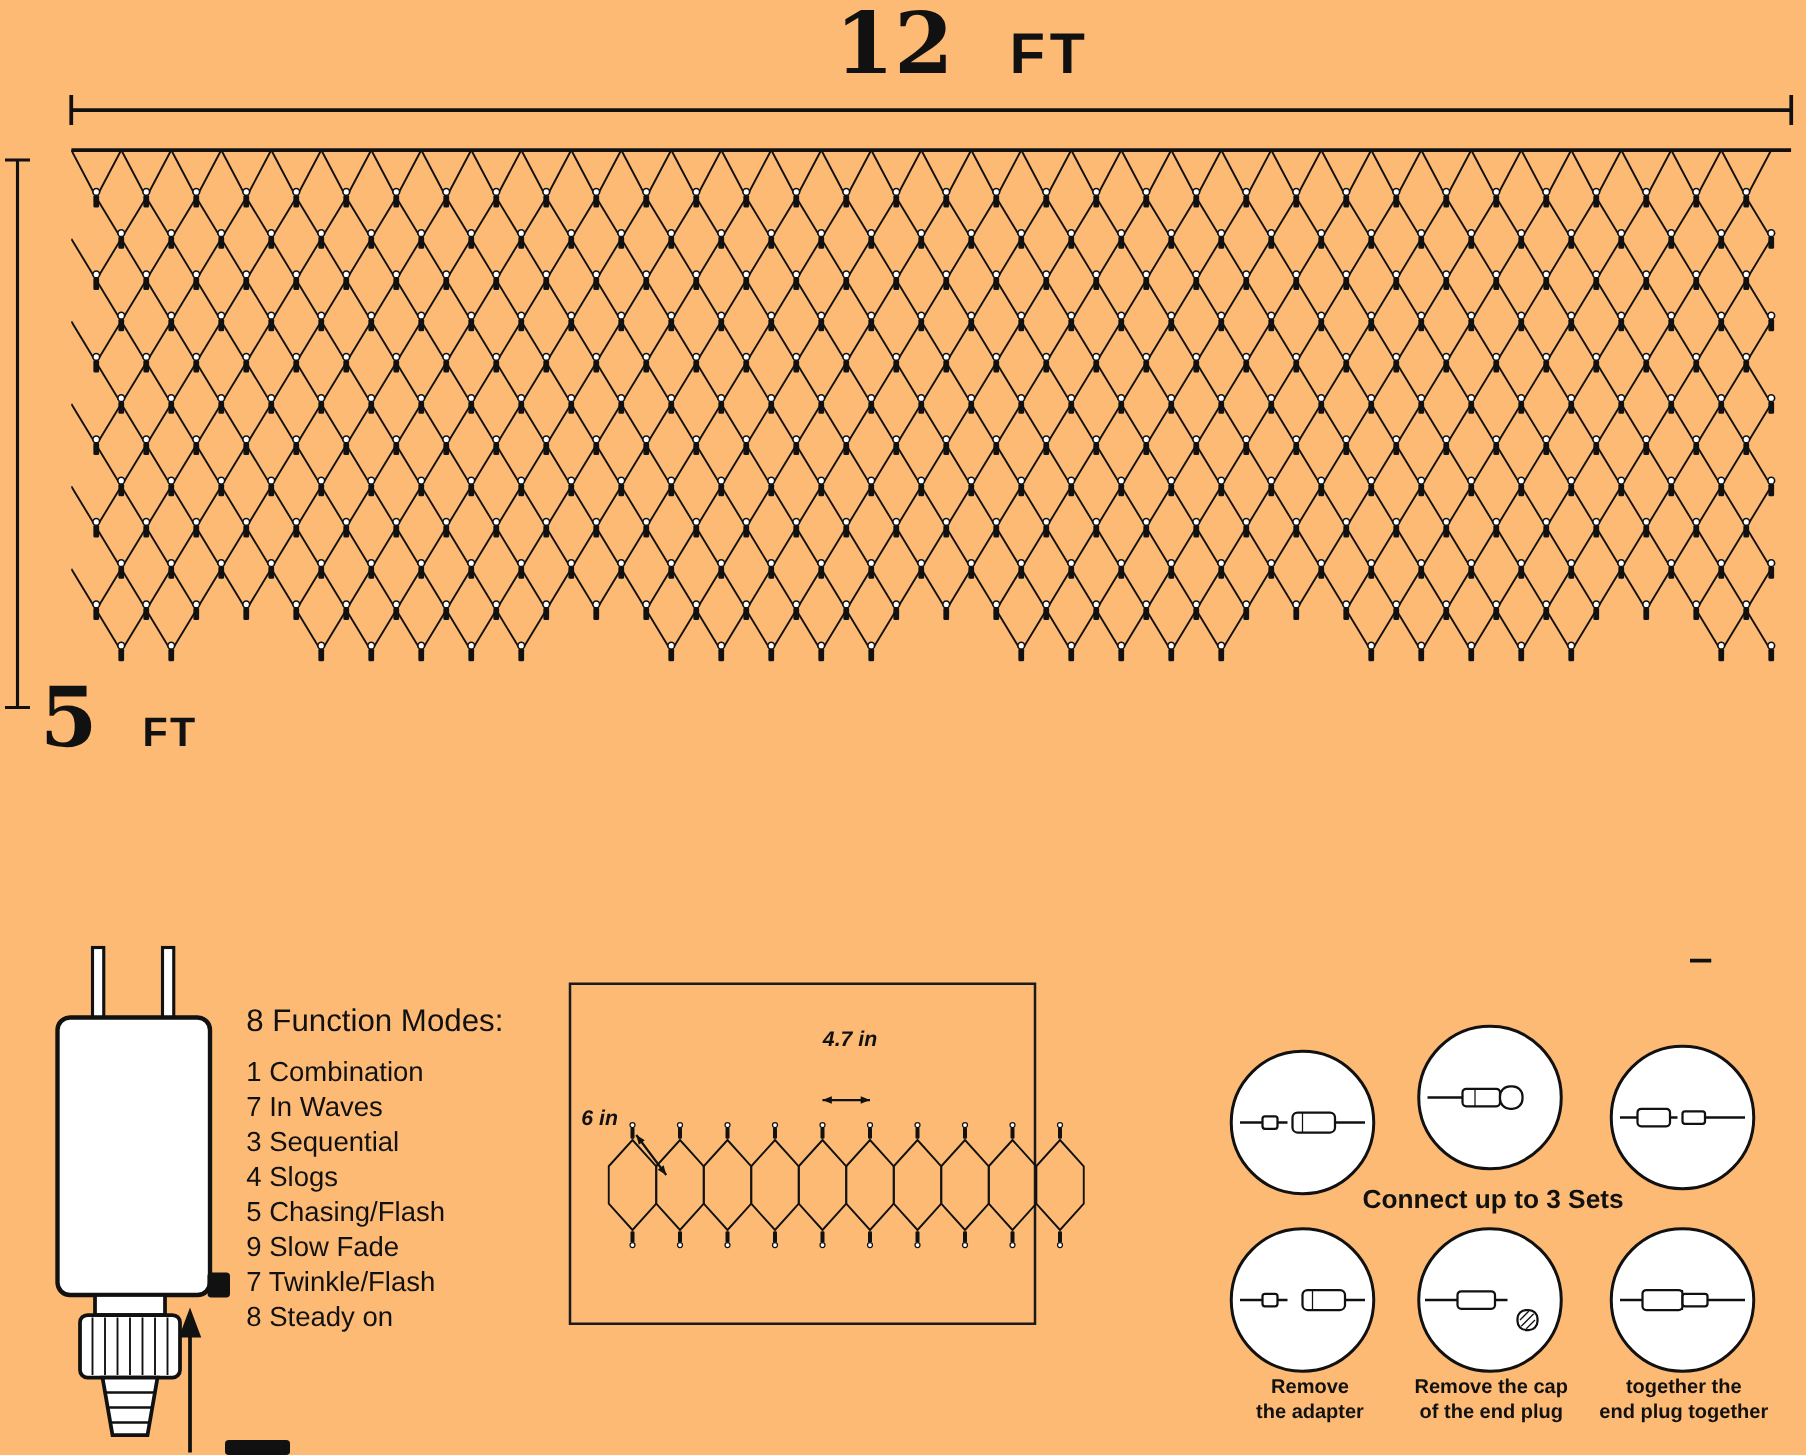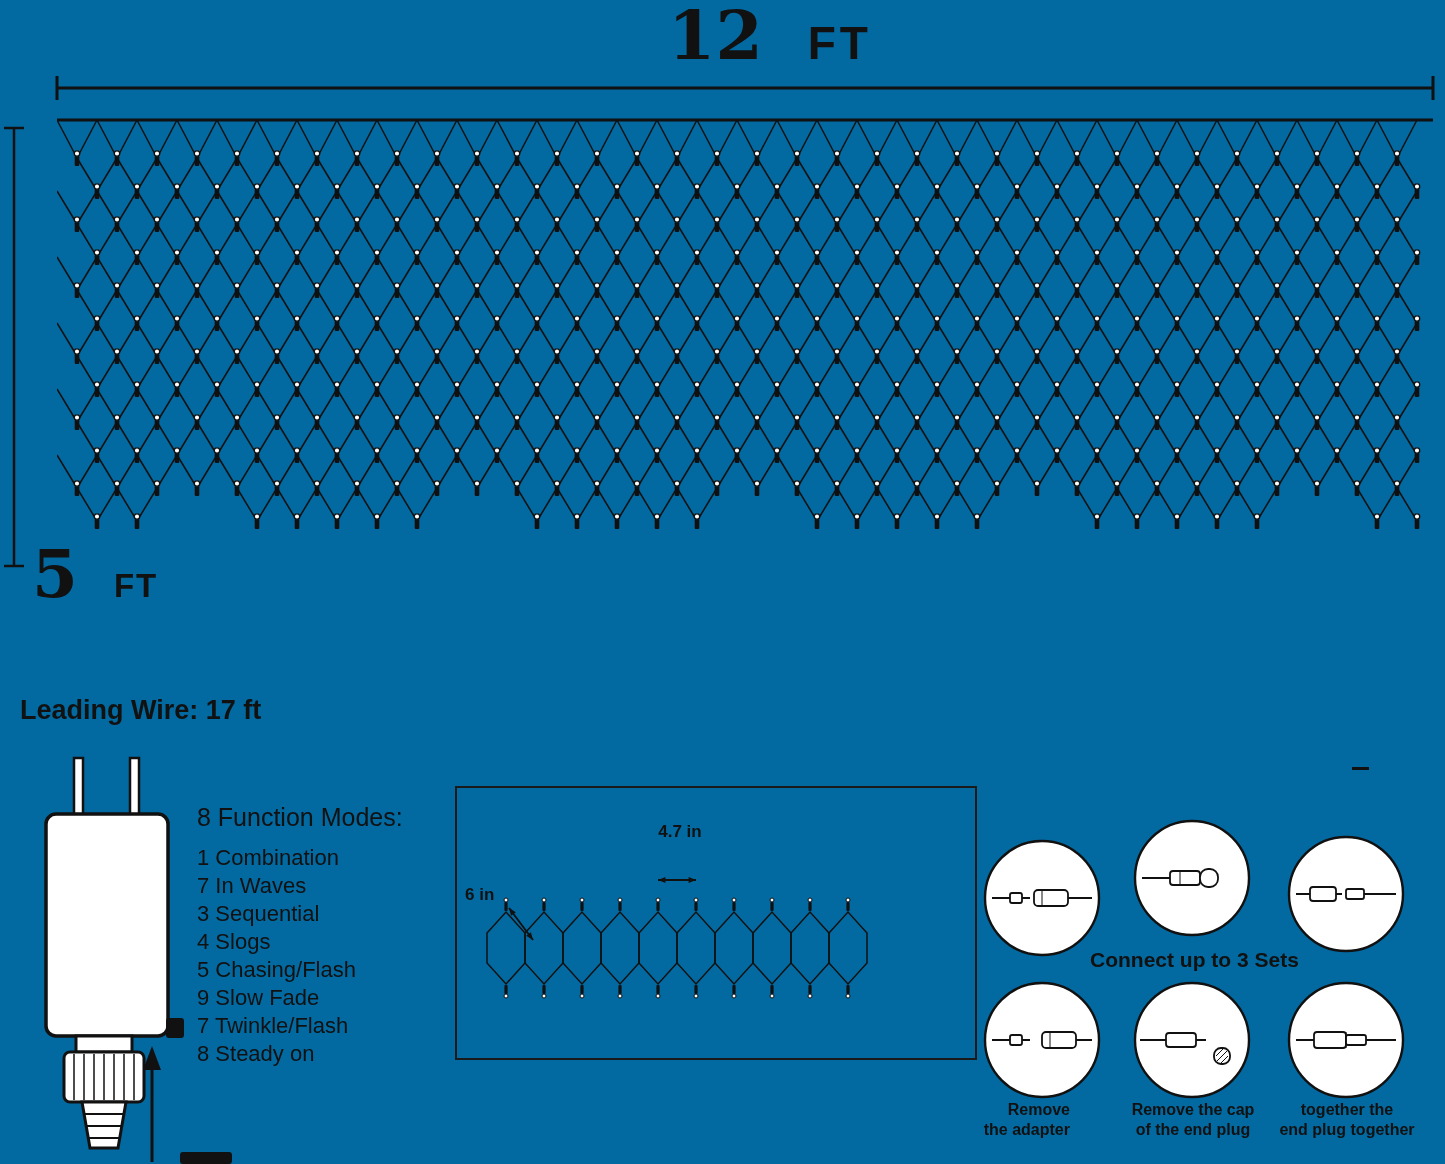--- a/index.html
+++ b/index.html
@@ -1,43 +1,43 @@
 <!DOCTYPE html>
 <html><head>
 <meta charset="utf-8">
 <style>
   * { margin:0; padding:0; box-sizing:border-box; }
   html,body { background:#ffffff; }
   body { font-family:"Liberation Sans",sans-serif; color:#111111; }
-  .canvas { position:relative; width:1445px; height:1164px; background:#0369a1; overflow:hidden; }
+  .canvas { position:relative; width:1445px; height:1164px; background:#fdba74; overflow:hidden; }
   .abs { position:absolute; }
 
   
   .dim-top-label { left:560px; top:0px; width:420px; display:flex; justify-content:center; align-items:baseline; gap:45px; }
   .dim-num { font-family:"DejaVu Serif",serif; font-weight:bold; font-size:68px; line-height:1.05; }
   .dim-unit { font-weight:bold; font-size:46px; letter-spacing:4px; }
 
   
   .height-label { left:32px; top:540px; display:flex; align-items:baseline; gap:36px; }
   .height-num { font-family:"DejaVu Serif",serif; font-weight:bold; font-size:66px; line-height:1.05; }
   .height-unit { font-weight:bold; font-size:33px; letter-spacing:2px; }
 
   .leading-wire { left:20px; top:695px; font-size:27px; font-weight:bold; }
 
   .modes-title { left:197px; top:803px; font-size:25px; }
   .modes-list { left:197px; top:845px; display:flex; flex-direction:column; gap:2px; font-size:22px; }
 
-  .detail-box { left:455px; top:786px; width:522px; height:274px; border:2.5px solid #1a1a1a; }
+  .detail-box { left:455px; top:786px; width:374px; height:274px; border:2.5px solid #1a1a1a;font-style:italic; }
   .detail-label-w { position:absolute; left:183px; top:34px; width:80px; text-align:center; font-size:17px; font-weight:bold; }
   .detail-label-h { position:absolute; left:8px; top:97px; width:46px; text-align:left; font-size:17px; font-weight:bold; }
 
   .connect-title { left:1090px; top:948px; width:240px; text-align:left; font-size:21px; font-weight:bold; }
   .caption { position:absolute; text-align:center; font-size:16px; font-weight:bold; line-height:20px; }
   .caption span { display:block; }
-  .cap-1 { left:920px; top:1100px; width:150px;text-align:right; }
+  .cap-1 { left:973px; top:1100px; width:150px; }
   .cap-2 { left:1110px; top:1100px; width:166px; }
   .cap-3 { left:1264px; top:1100px; width:166px; }
 
   .tick-dash { left:1352px; top:767px; width:17px; height:3px; background:#111; }
   .wire-stub { left:180px; top:1152px; width:52px; height:12px; background:#111; border-radius:3px; }
 
   svg { display:block; }
 </style>
 </head>
 <body>
@@ -1649,21 +1649,20 @@
     <line x1="12" y1="2" x2="12" y2="440" stroke="#111" stroke-width="2.5"></line>
     <line x1="2" y1="2" x2="22" y2="2" stroke="#111" stroke-width="2.5"></line>
     <line x1="2" y1="440" x2="22" y2="440" stroke="#111" stroke-width="2.5"></line>
   </svg>
 
   <div class="abs height-label">
     <span class="height-num">5</span>
     <span class="height-unit">FT</span>
   </div>
 
-  <div class="abs leading-wire">Leading Wire: 17 ft</div>
 
   <svg class="abs" style="left:38px; top:752px;" width="200" height="412" viewBox="0 0 200 412">
     <rect x="36" y="6" width="9" height="58" fill="#fff" stroke="#111" stroke-width="2.5"></rect>
     <rect x="92" y="6" width="9" height="58" fill="#fff" stroke="#111" stroke-width="2.5"></rect>
     <rect x="8" y="62" width="122" height="222" rx="10" fill="#fff" stroke="#111" stroke-width="3.5"></rect>
     <rect x="128" y="266" width="18" height="20" rx="3" fill="#111"></rect>
     <rect x="38" y="284" width="56" height="16" fill="#fff" stroke="#111" stroke-width="3"></rect>
     <rect x="26" y="300" width="80" height="50" rx="6" fill="#fff" stroke="#111" stroke-width="3"></rect>
     <line x1="36" y1="302" x2="36" y2="348" stroke="#111" stroke-width="1.5"></line>
     <line x1="46" y1="302" x2="46" y2="348" stroke="#111" stroke-width="1.5"></line>

